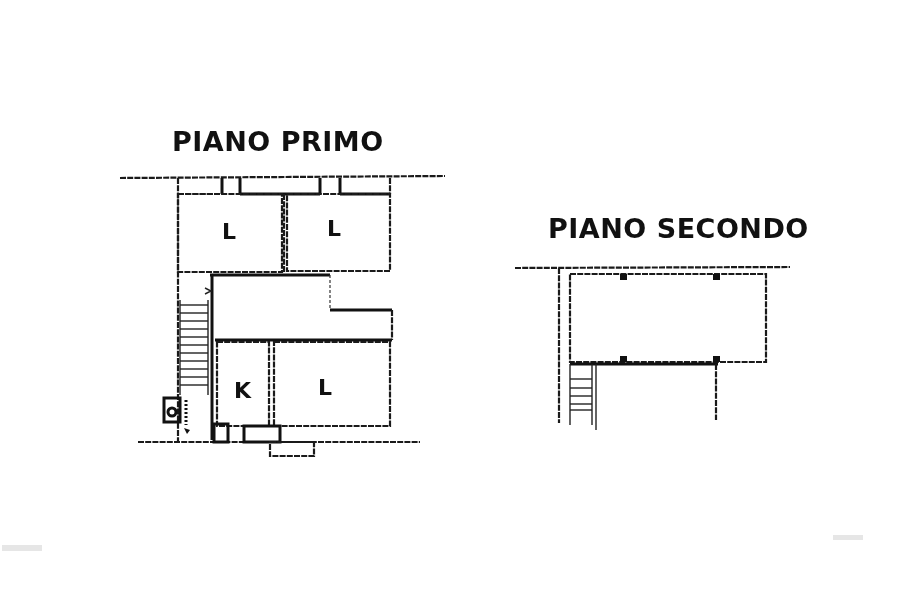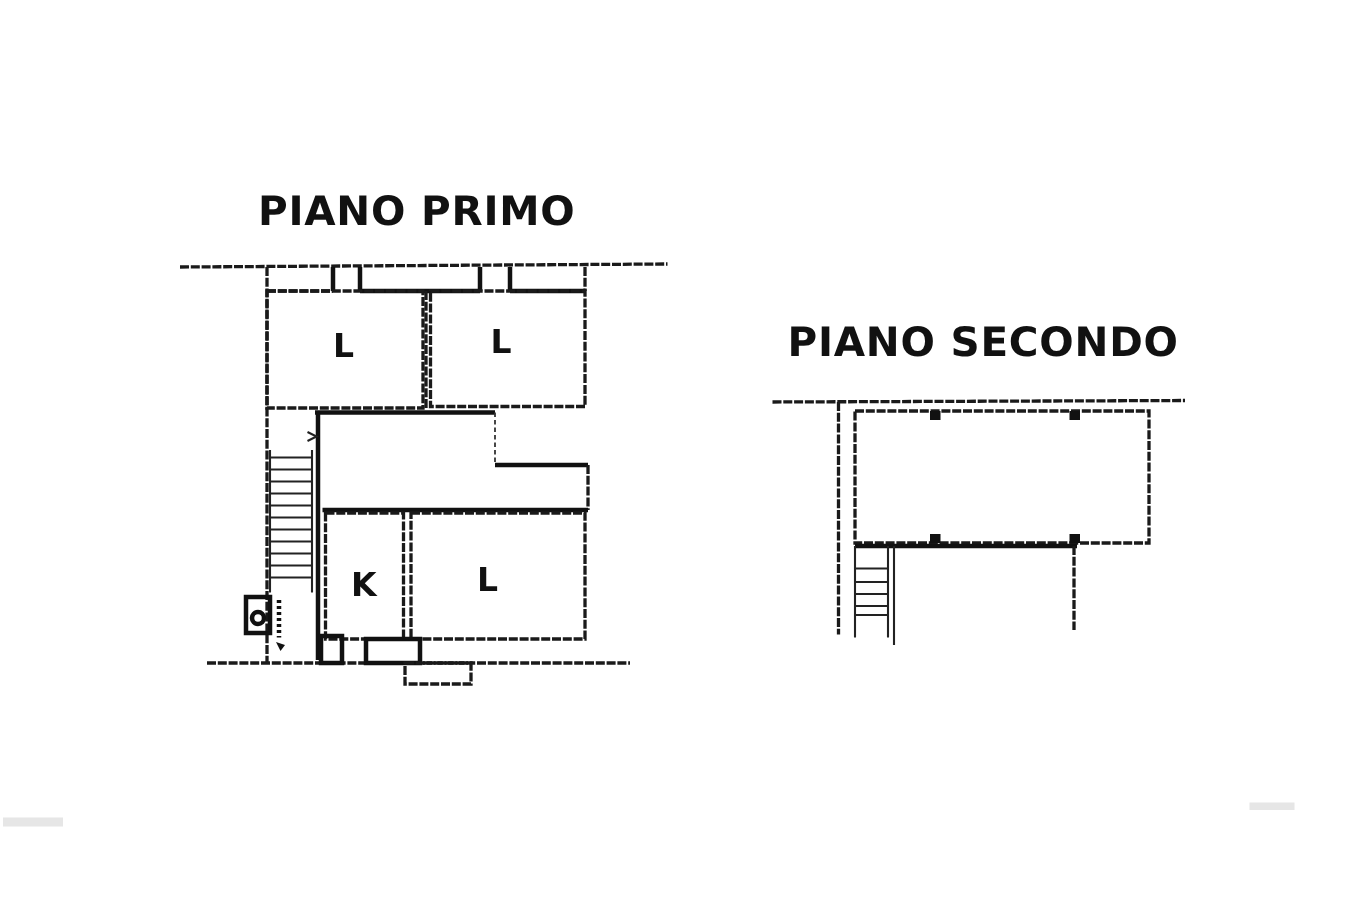--- a/index.html
+++ b/index.html
@@ -2,21 +2,21 @@
 <html><head>
   <meta charset="utf-8">
   <style>
     html, body { margin: 0; padding: 0; background: #ffffff; }
     body { width: 912px; height: 615px; position: relative; overflow: hidden; font-family: "Liberation Sans", "DejaVu Sans", sans-serif; }
     .title {
       position: absolute; font-weight: bold; color: #111111; font-size: 27px; letter-spacing: 0.5px; white-space: nowrap;
       font-family: "DejaVu Sans", "Liberation Sans", sans-serif;
     }
     #title-primo { left: 172px; top: 126px; text-align: right; }
-    #title-secondo { left: 525px; top: 213px; }
+    #title-secondo { left: 548px; top: 213px; }
     .room-label {
       position: absolute; font-weight: bold; color: #111; font-size: 22px;
       font-family: "DejaVu Sans", "Liberation Sans", sans-serif;
     }
     svg.plan { position: absolute; left: 0; top: 0; }
     .wall { stroke: #1a1a1a; fill: none; stroke-width: 2.2; stroke-dasharray: 6 1.2; }
     .thick { stroke: #111; stroke-width: 3; fill: none; }
     .thin { stroke: #333; stroke-width: 1.2; fill: none; stroke-dasharray: 3 2; }
     .stair { stroke: #222; stroke-width: 1.4; }
     .noise { fill: #e6e6e6; }

